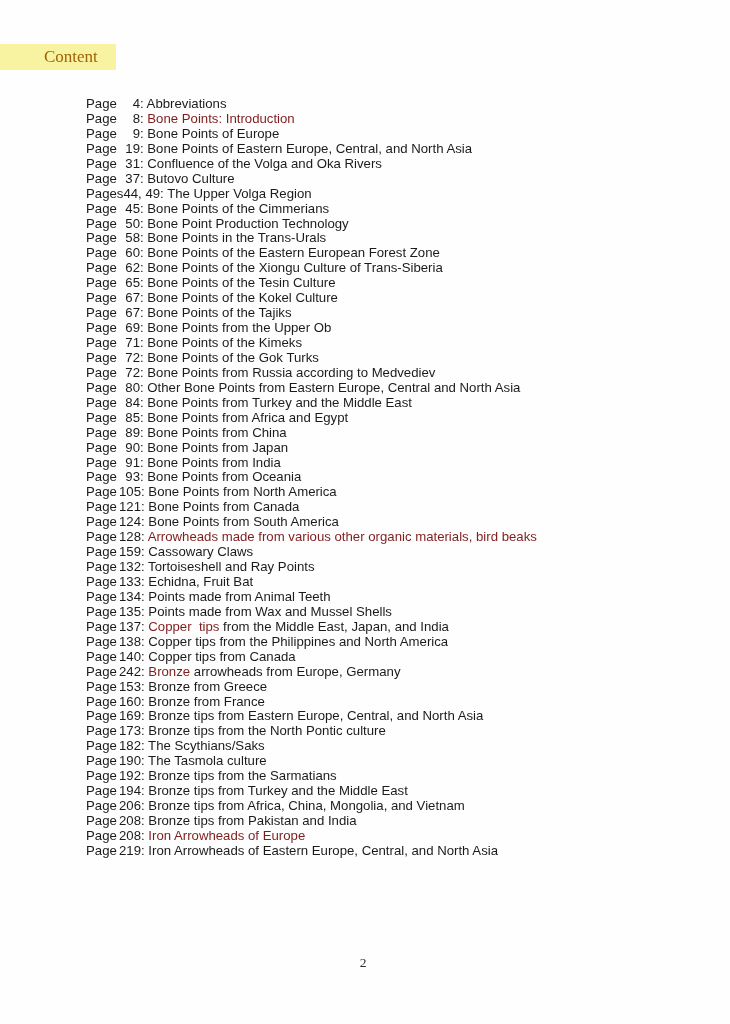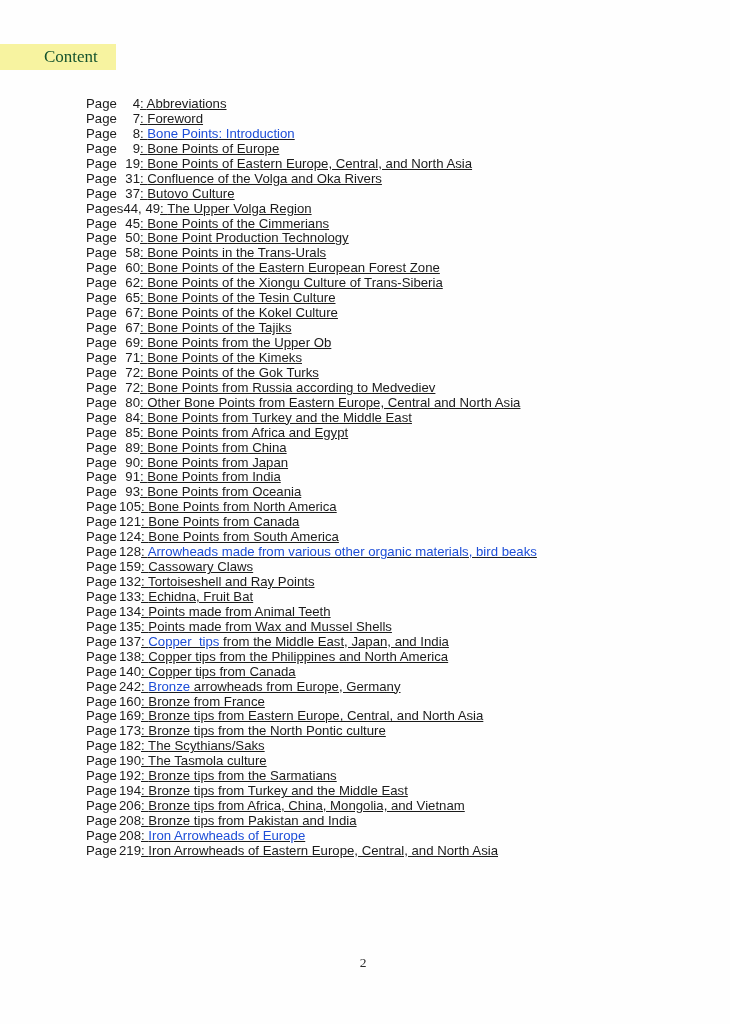--- a/index.html
+++ b/index.html
@@ -27,46 +27,45 @@
     height: 26px;
     background: #f7f3a0;
   }
   .header-text {
     position: absolute;
     left: 44px;
     top: 0;
     font-family: "Liberation Serif", serif;
     font-size: 17px;
     line-height: 26px;
-    color: #14532d;
+    color: #a16207;
     white-space: pre;
   }
   .toc {
     position: absolute;
     left: 86px;
     top: 97px;
     color: #1b1b1b;
     font-size: 13.2px;
     line-height: 14.93px;
   }
   .toc-row {
     white-space: pre;
-    text-decoration: underline;
   }
   .toc-row .prefix {
     display: inline-block;
     min-width: 33px;
   }
   .toc-row .num {
     display: inline-block;
     min-width: 21px;
     text-align: right;
   }
   .toc-row .red {
-    color: #1d4ed8;
+    color: #7f1d1d;
   }
   .folio {
     position: absolute;
     left: 0;
     right: 4px;
     top: 955px;
     text-align: center;
     font-family: "Liberation Serif", serif;
     font-size: 13.5px;
     color: #2a2a2a;
@@ -76,21 +75,20 @@
 <body>
 
 <div class="page">
 
   <div class="header-band">
     <span class="header-text">Content</span>
   </div>
 
   <div class="toc" id="toc">
       <div class="toc-row"><span class="prefix">Page</span><span class="num">4</span><span class="colon">: </span><span class="title"><span>Abbreviations</span></span></div>
-      <div class="toc-row"><span class="prefix">Page</span><span class="num">7</span><span class="colon">: </span><span class="title"><span>Foreword</span></span></div>
       <div class="toc-row"><span class="prefix">Page</span><span class="num">8</span><span class="colon">: </span><span class="title"><span class="red">Bone Points: Introduction</span></span></div>
       <div class="toc-row"><span class="prefix">Page</span><span class="num">9</span><span class="colon">: </span><span class="title"><span>Bone Points of Europe</span></span></div>
       <div class="toc-row"><span class="prefix">Page</span><span class="num">19</span><span class="colon">: </span><span class="title"><span>Bone Points of Eastern Europe, Central, and North Asia</span></span></div>
       <div class="toc-row"><span class="prefix">Page</span><span class="num">31</span><span class="colon">: </span><span class="title"><span>Confluence of the Volga and Oka Rivers</span></span></div>
       <div class="toc-row"><span class="prefix">Page</span><span class="num">37</span><span class="colon">: </span><span class="title"><span>Butovo Culture</span></span></div>
       <div class="toc-row"><span class="prefix">Pages</span><span class="num">44, 49</span><span class="colon">: </span><span class="title"><span>The Upper Volga Region</span></span></div>
       <div class="toc-row"><span class="prefix">Page</span><span class="num">45</span><span class="colon">: </span><span class="title"><span>Bone Points of the Cimmerians</span></span></div>
       <div class="toc-row"><span class="prefix">Page</span><span class="num">50</span><span class="colon">: </span><span class="title"><span>Bone Point Production Technology</span></span></div>
       <div class="toc-row"><span class="prefix">Page</span><span class="num">58</span><span class="colon">: </span><span class="title"><span>Bone Points in the Trans-Urals</span></span></div>
       <div class="toc-row"><span class="prefix">Page</span><span class="num">60</span><span class="colon">: </span><span class="title"><span>Bone Points of the Eastern European Forest Zone</span></span></div>
@@ -115,20 +113,21 @@
       <div class="toc-row"><span class="prefix">Page</span><span class="num">128</span><span class="colon">: </span><span class="title"><span class="red">Arrowheads made from various other organic materials, bird beaks</span></span></div>
       <div class="toc-row"><span class="prefix">Page</span><span class="num">159</span><span class="colon">: </span><span class="title"><span>Cassowary Claws</span></span></div>
       <div class="toc-row"><span class="prefix">Page</span><span class="num">132</span><span class="colon">: </span><span class="title"><span>Tortoiseshell and Ray Points</span></span></div>
       <div class="toc-row"><span class="prefix">Page</span><span class="num">133</span><span class="colon">: </span><span class="title"><span>Echidna, Fruit Bat</span></span></div>
       <div class="toc-row"><span class="prefix">Page</span><span class="num">134</span><span class="colon">: </span><span class="title"><span>Points made from Animal Teeth</span></span></div>
       <div class="toc-row"><span class="prefix">Page</span><span class="num">135</span><span class="colon">: </span><span class="title"><span>Points made from Wax and Mussel Shells</span></span></div>
       <div class="toc-row"><span class="prefix">Page</span><span class="num">137</span><span class="colon">: </span><span class="title"><span class="red">Copper  tips</span><span> from the Middle East, Japan, and India</span></span></div>
       <div class="toc-row"><span class="prefix">Page</span><span class="num">138</span><span class="colon">: </span><span class="title"><span>Copper tips from the Philippines and North America</span></span></div>
       <div class="toc-row"><span class="prefix">Page</span><span class="num">140</span><span class="colon">: </span><span class="title"><span>Copper tips from Canada</span></span></div>
       <div class="toc-row"><span class="prefix">Page</span><span class="num">242</span><span class="colon">: </span><span class="title"><span class="red">Bronze</span><span> arrowheads from Europe, Germany</span></span></div>
+      <div class="toc-row"><span class="prefix">Page</span><span class="num">153</span><span class="colon">: </span><span class="title"><span>Bronze from Greece</span></span></div>
       <div class="toc-row"><span class="prefix">Page</span><span class="num">160</span><span class="colon">: </span><span class="title"><span>Bronze from France</span></span></div>
       <div class="toc-row"><span class="prefix">Page</span><span class="num">169</span><span class="colon">: </span><span class="title"><span>Bronze tips from Eastern Europe, Central, and North Asia</span></span></div>
       <div class="toc-row"><span class="prefix">Page</span><span class="num">173</span><span class="colon">: </span><span class="title"><span>Bronze tips from the North Pontic culture</span></span></div>
       <div class="toc-row"><span class="prefix">Page</span><span class="num">182</span><span class="colon">: </span><span class="title"><span>The Scythians/Saks</span></span></div>
       <div class="toc-row"><span class="prefix">Page</span><span class="num">190</span><span class="colon">: </span><span class="title"><span>The Tasmola culture</span></span></div>
       <div class="toc-row"><span class="prefix">Page</span><span class="num">192</span><span class="colon">: </span><span class="title"><span>Bronze tips from the Sarmatians</span></span></div>
       <div class="toc-row"><span class="prefix">Page</span><span class="num">194</span><span class="colon">: </span><span class="title"><span>Bronze tips from Turkey and the Middle East</span></span></div>
       <div class="toc-row"><span class="prefix">Page</span><span class="num">206</span><span class="colon">: </span><span class="title"><span>Bronze tips from Africa, China, Mongolia, and Vietnam</span></span></div>
       <div class="toc-row"><span class="prefix">Page</span><span class="num">208</span><span class="colon">: </span><span class="title"><span>Bronze tips from Pakistan and India</span></span></div>
       <div class="toc-row"><span class="prefix">Page</span><span class="num">208</span><span class="colon">: </span><span class="title"><span class="red">Iron Arrowheads of Europe</span></span></div>

